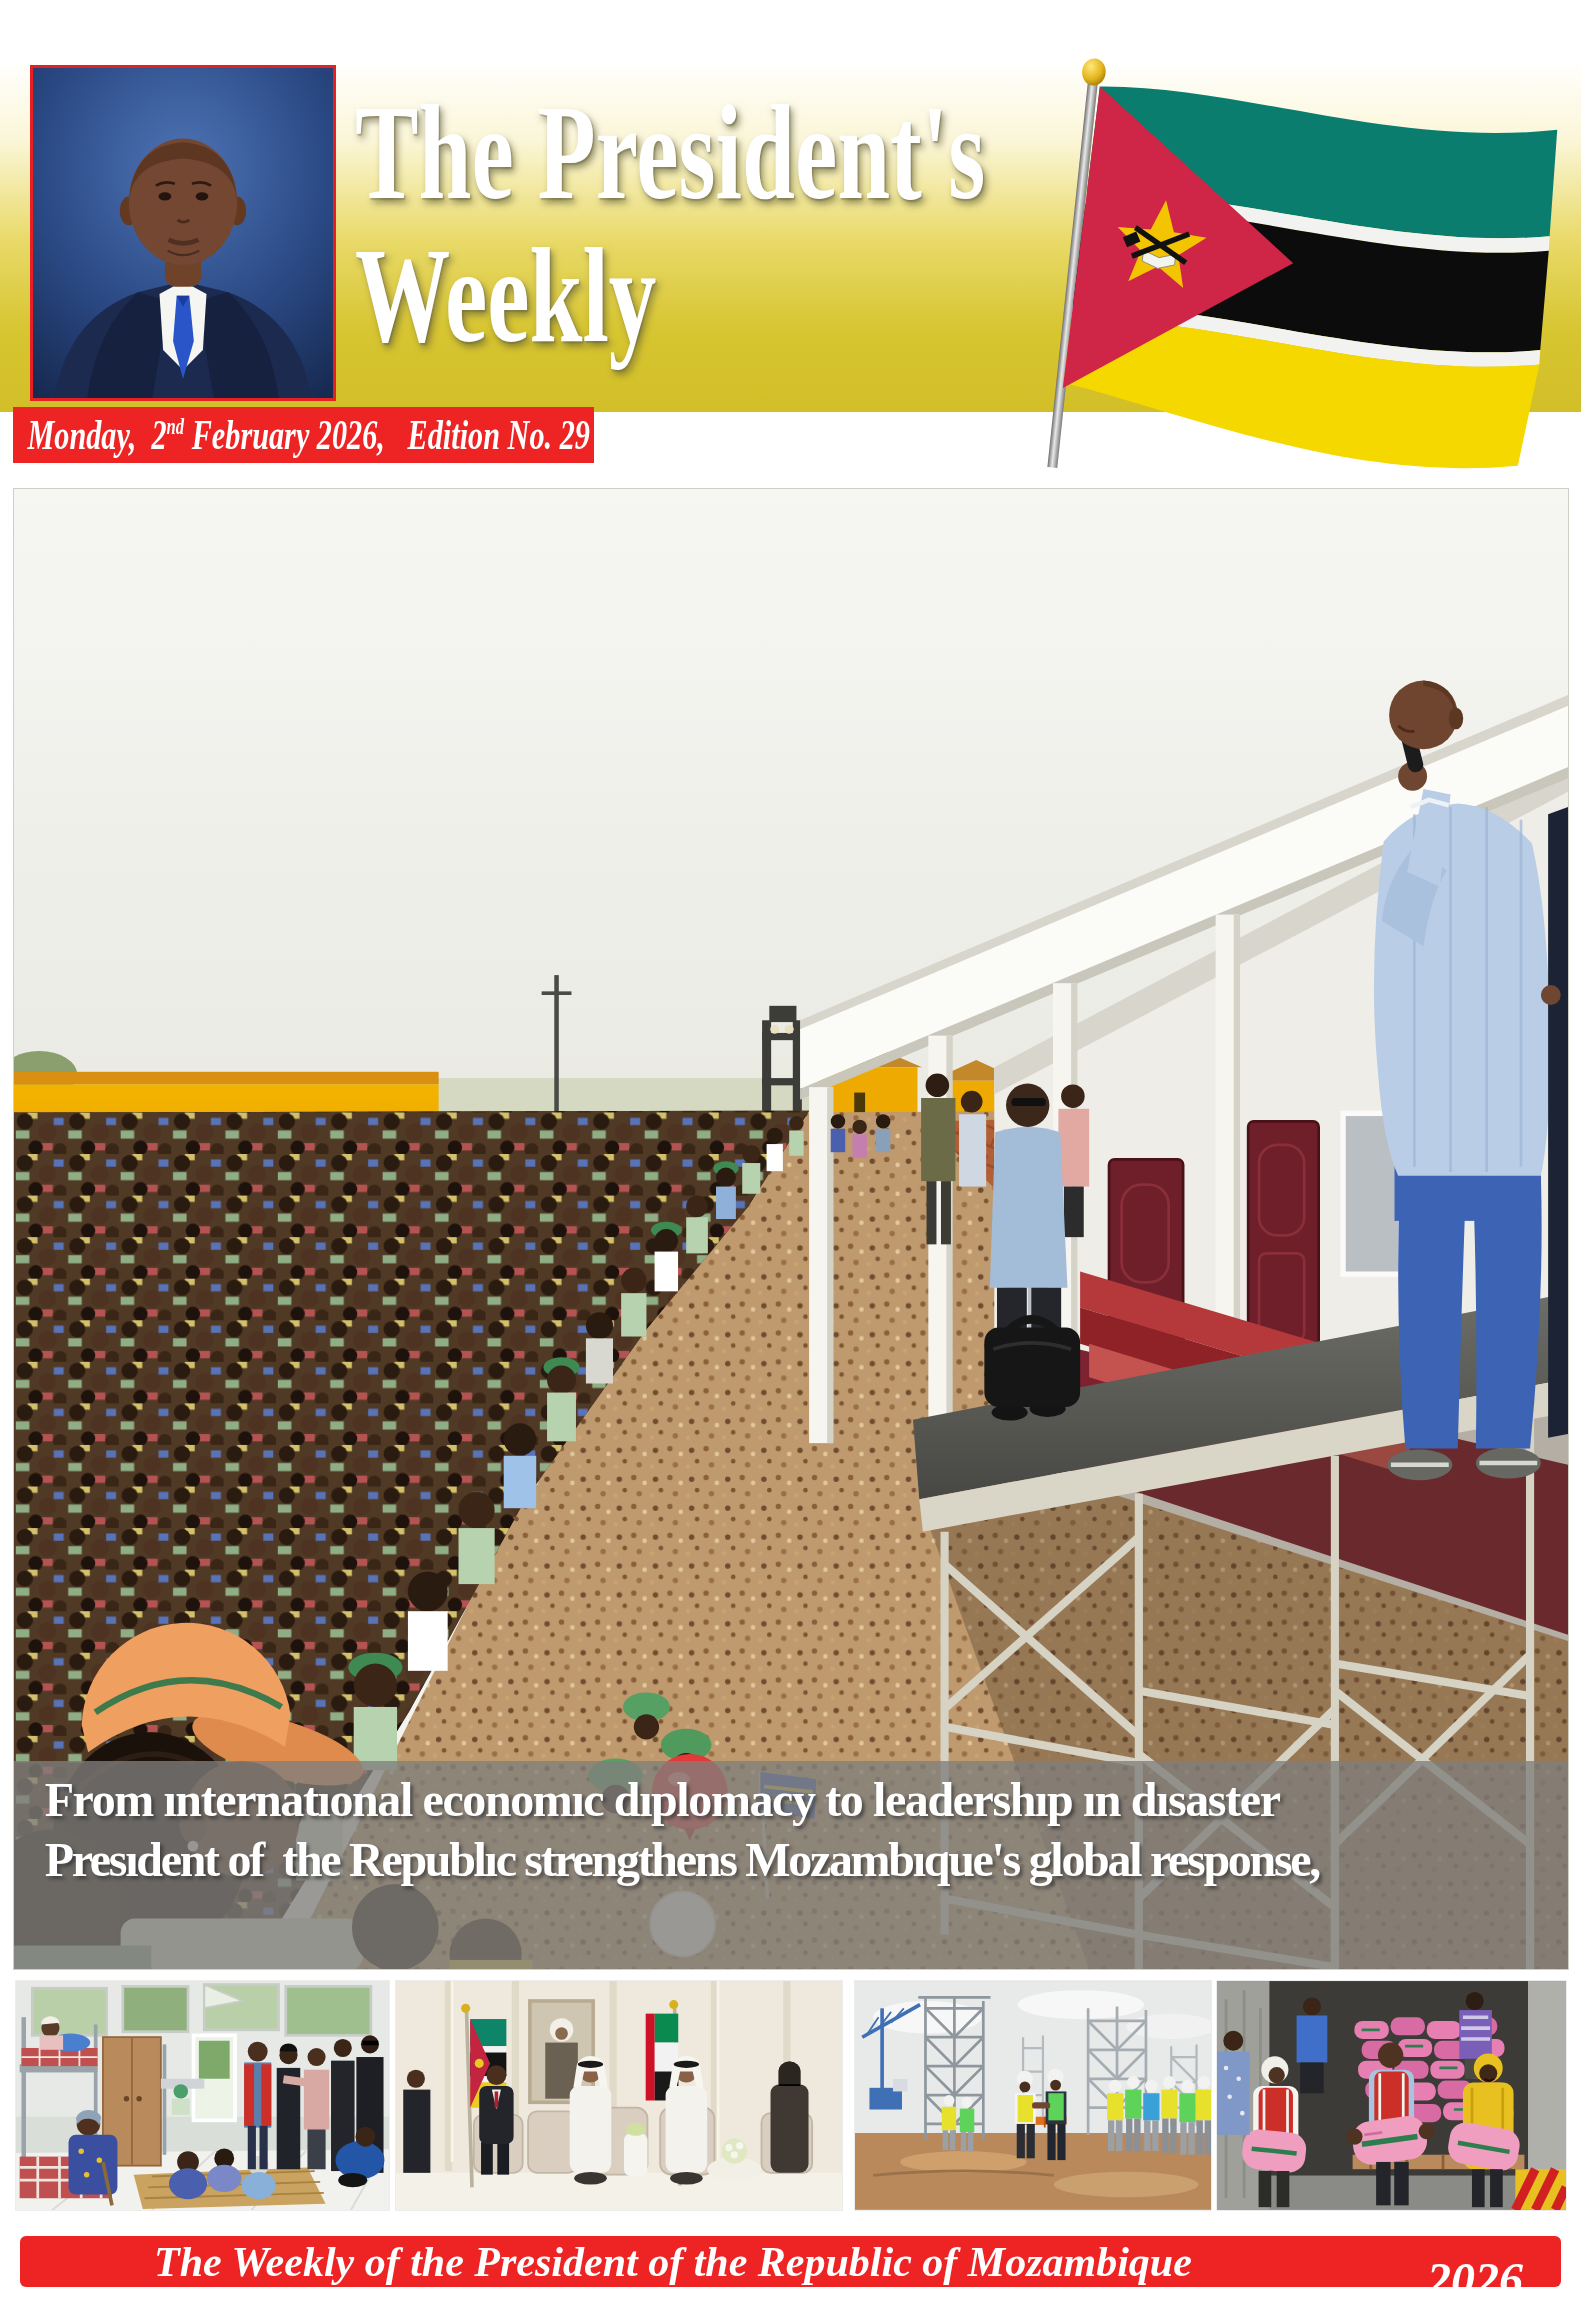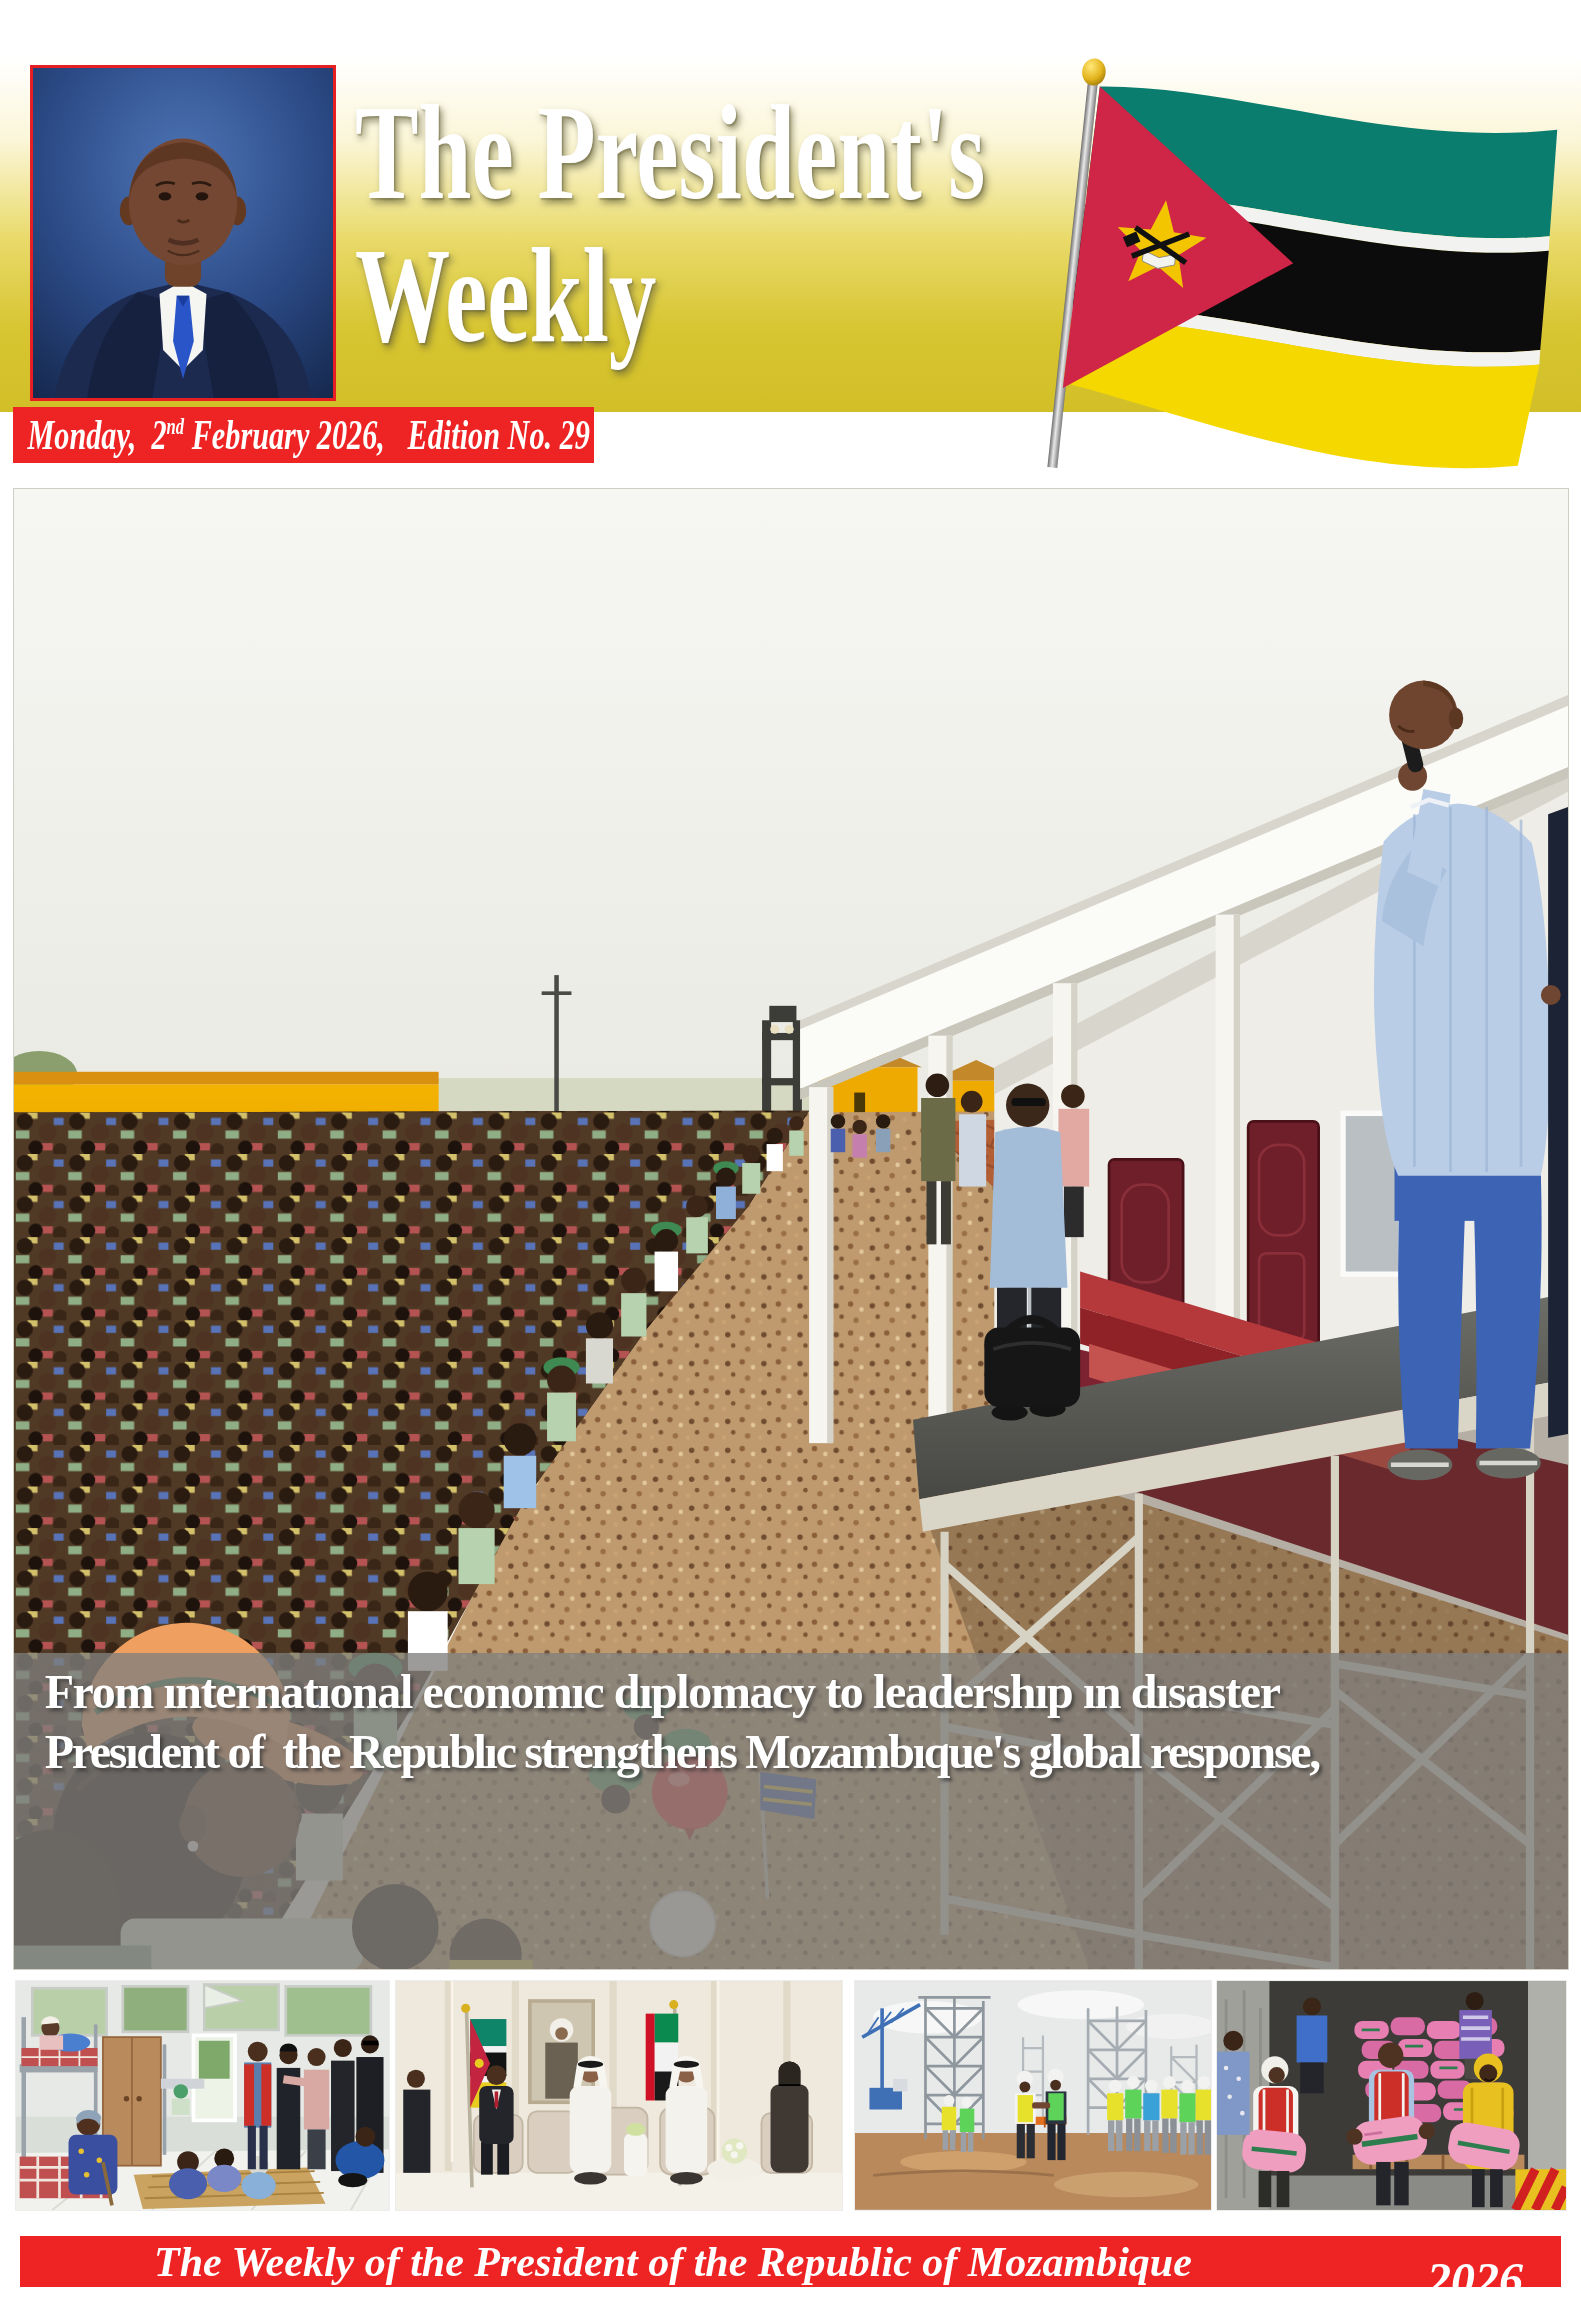--- a/index.html
+++ b/index.html
@@ -23,38 +23,38 @@
   .date-bar{position:absolute;left:12.7px;top:407px;width:581px;height:56px;background:#ee2424;
     color:#ffffff;display:flex;align-items:center;}
   .date-text{font-style:italic;font-weight:bold;font-size:42px;white-space:pre;
     transform:scaleX(.72);transform-origin:left center;padding-left:20px;}
   .date-text sup{font-size:.55em;vertical-align:super;font-style:italic;}
 
   
   .main-photo{position:absolute;left:12.7px;top:488px;width:1556px;height:1482px;margin:0;
     border:0.9px solid #cfcfc6;box-sizing:border-box;overflow:hidden;background:#f3f3f0;}
   .main-photo > svg{position:absolute;inset:0;}
-  .caption-overlay{position:absolute;left:0;right:0;bottom:0;height:316px;
+  .caption-overlay{position:absolute;left:0;right:0;bottom:0;height:208px;
     background:rgba(128,127,124,.78);padding:9px 27px 0 31px;box-sizing:border-box;}
   .caption-line{color:#ffffff;font-weight:bold;font-size:48px;line-height:60px;white-space:pre;
     letter-spacing:-1.4px;text-shadow:2.7px 2.7px 3.6px rgba(45,45,45,.65);}
   .caption-line:last-child{letter-spacing:-2.3px;}
 
   
   .thumb{position:absolute;top:1981px;height:229px;margin:0;background:#ddd;
     box-shadow:0 0 0 0.9px rgba(0,0,0,.08);}
   .thumb svg{display:block;}
   .thumb-1{left:16.3px;width:373px;}
   .thumb-2{left:396px;width:446px;}
   .thumb-3{left:855px;width:356px;}
   .thumb-4{left:1217px;width:349px;}
 
   
   .footer-bar{position:absolute;left:20px;top:2236px;width:1541px;height:51px;background:#ee2424;
-    color:#fff;display:flex;align-items:center;}
+    color:#fff;display:flex;align-items:center;border-radius:6px;}
   .footer-text{font-style:italic;font-weight:bold;font-size:42px;padding-left:134px;white-space:pre;}
   .footer-year{position:absolute;right:38px;font-style:italic;font-weight:bold;font-size:48px;margin-top:36px;}
 </style>
 </head>
 <body>
 
 <div class="page">
 
   <header class="masthead">
 

